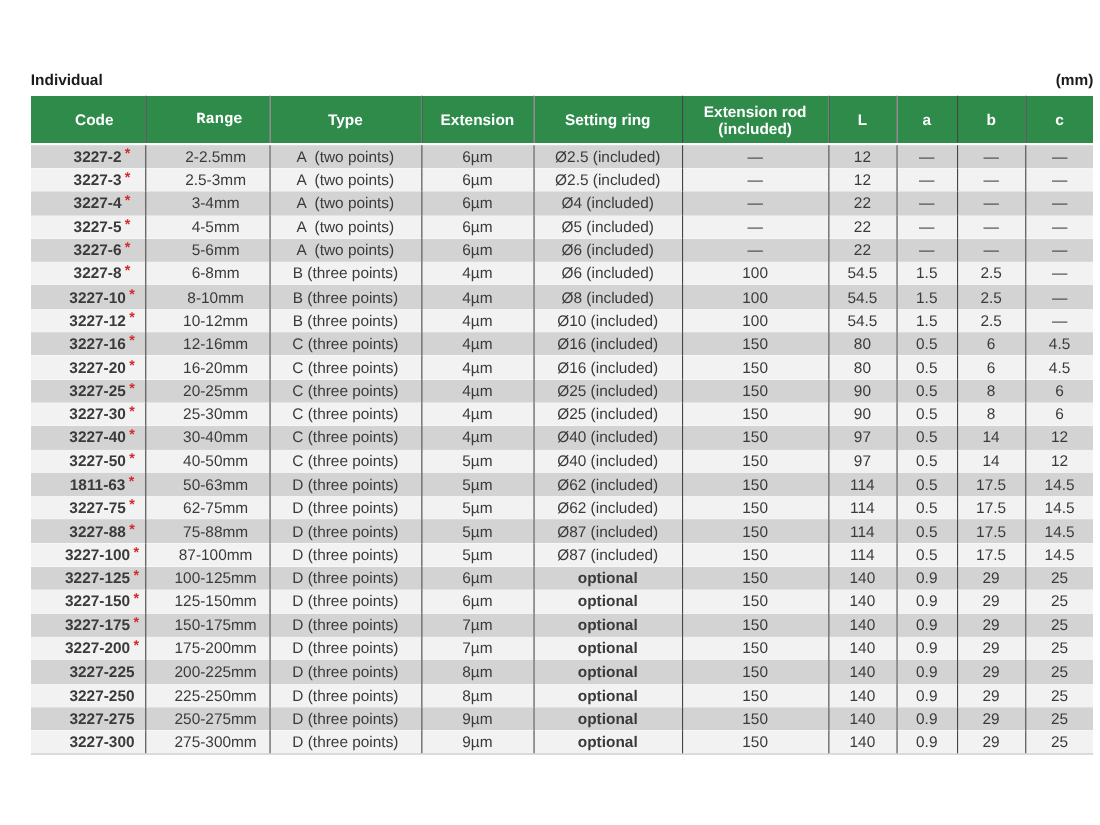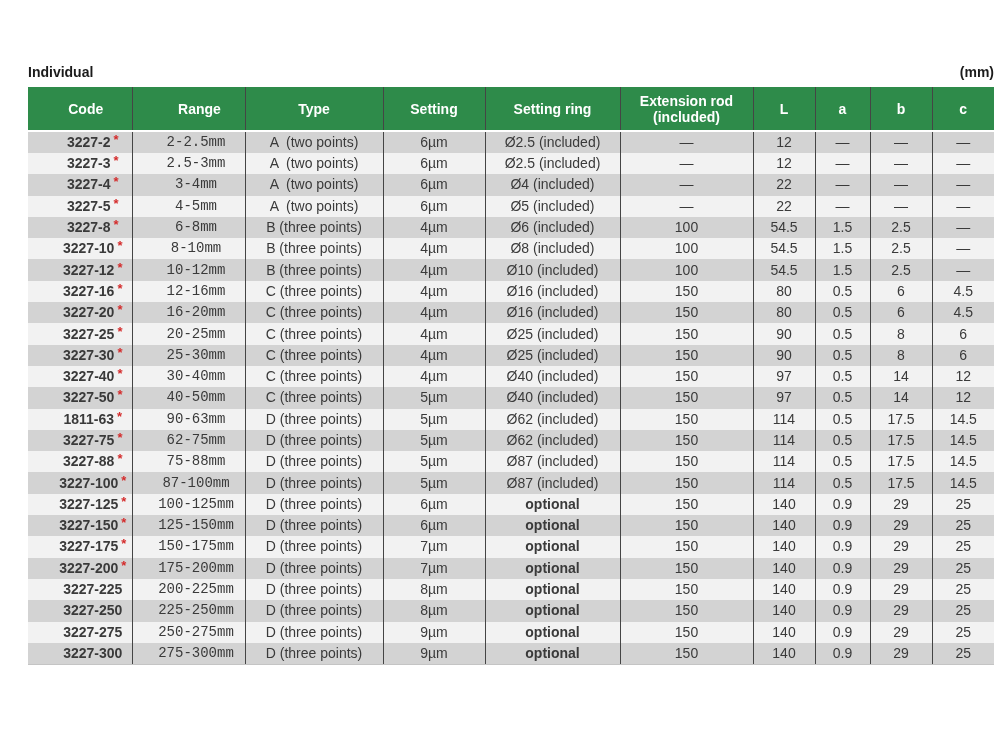--- a/index.html
+++ b/index.html
@@ -54,30 +54,30 @@
     color: var(--body-text);
     text-align: center;
     vertical-align: middle;
     line-height: 21px;
   }
   .spec-table tbody tr:nth-child(odd)  { background: var(--row-gray); }
   .spec-table tbody tr:nth-child(even) { background: var(--row-light); }
   .spec-table tbody tr:last-child td   { border-bottom: 1px solid var(--table-bottom); }
 
   th.col-code  { text-align: left; padding-left: 12px; }
-  th.col-range { text-align: left; padding-left: 22px; }
+  th.col-range { text-align: left; padding-left: 22px; font-family: Liberation Mono, monospace; }
 
   td.cell-code {
     text-align: left;
     padding-left: 26px;
     font-weight: bold;
     color: var(--code-text);
     white-space: nowrap;
   }
-  td.cell-range { text-align: left; padding-left: 15px; font-family: Liberation Mono, monospace; }
+  td.cell-range { text-align: left; padding-left: 15px; }
   td.cell-type  { white-space: pre; }
   td.ring-bold  { font-weight: bold; }
   .star {
     color: var(--asterisk-red);
     font-weight: bold;
     font-size: 13px;
     position: relative;
     top: -3px;
     margin-left: 3px;
   }
@@ -101,21 +101,21 @@
         <col style="width: 62px;">
         <col style="width: 55px;">
         <col style="width: 62px;">
         <col style="width: 62px;">
       </colgroup>
     <thead>
       <tr id="header-row">
           <th class="col-code">Code</th>
           <th class="col-range">Range</th>
           <th class="col-type">Type</th>
-          <th class="col-accuracy">Setting</th>
+          <th class="col-accuracy">Extension</th>
           <th class="col-setting-ring">Setting ring</th>
           <th class="col-extension-rod">Extension rod (included)</th>
           <th class="col-L">L</th>
           <th class="col-a">a</th>
           <th class="col-b">b</th>
           <th class="col-c">c</th>
         </tr>
     </thead>
     <tbody id="table-body">
         <tr>
@@ -160,20 +160,32 @@
           <td class="cell-type">A  (two points)</td>
           <td class="cell-accuracy">6µm</td>
           <td class="cell-setting-ring">Ø5 (included)</td>
           <td class="cell-extension-rod">—</td>
           <td class="cell-L">22</td>
           <td class="cell-a">—</td>
           <td class="cell-b">—</td>
           <td class="cell-c">—</td>
         </tr>
         <tr>
+          <td class="cell-code"><span>3227-6</span><span class="star">*</span></td>
+          <td class="cell-range">5-6mm</td>
+          <td class="cell-type">A  (two points)</td>
+          <td class="cell-accuracy">6µm</td>
+          <td class="cell-setting-ring">Ø6 (included)</td>
+          <td class="cell-extension-rod">—</td>
+          <td class="cell-L">22</td>
+          <td class="cell-a">—</td>
+          <td class="cell-b">—</td>
+          <td class="cell-c">—</td>
+        </tr>
+        <tr>
           <td class="cell-code"><span>3227-8</span><span class="star">*</span></td>
           <td class="cell-range">6-8mm</td>
           <td class="cell-type">B (three points)</td>
           <td class="cell-accuracy">4µm</td>
           <td class="cell-setting-ring">Ø6 (included)</td>
           <td class="cell-extension-rod">100</td>
           <td class="cell-L">54.5</td>
           <td class="cell-a">1.5</td>
           <td class="cell-b">2.5</td>
           <td class="cell-c">—</td>
@@ -269,21 +281,21 @@
           <td class="cell-accuracy">5µm</td>
           <td class="cell-setting-ring">Ø40 (included)</td>
           <td class="cell-extension-rod">150</td>
           <td class="cell-L">97</td>
           <td class="cell-a">0.5</td>
           <td class="cell-b">14</td>
           <td class="cell-c">12</td>
         </tr>
         <tr>
           <td class="cell-code"><span>1811-63</span><span class="star">*</span></td>
-          <td class="cell-range">90-63mm</td>
+          <td class="cell-range">50-63mm</td>
           <td class="cell-type">D (three points)</td>
           <td class="cell-accuracy">5µm</td>
           <td class="cell-setting-ring">Ø62 (included)</td>
           <td class="cell-extension-rod">150</td>
           <td class="cell-L">114</td>
           <td class="cell-a">0.5</td>
           <td class="cell-b">17.5</td>
           <td class="cell-c">14.5</td>
         </tr>
         <tr>

